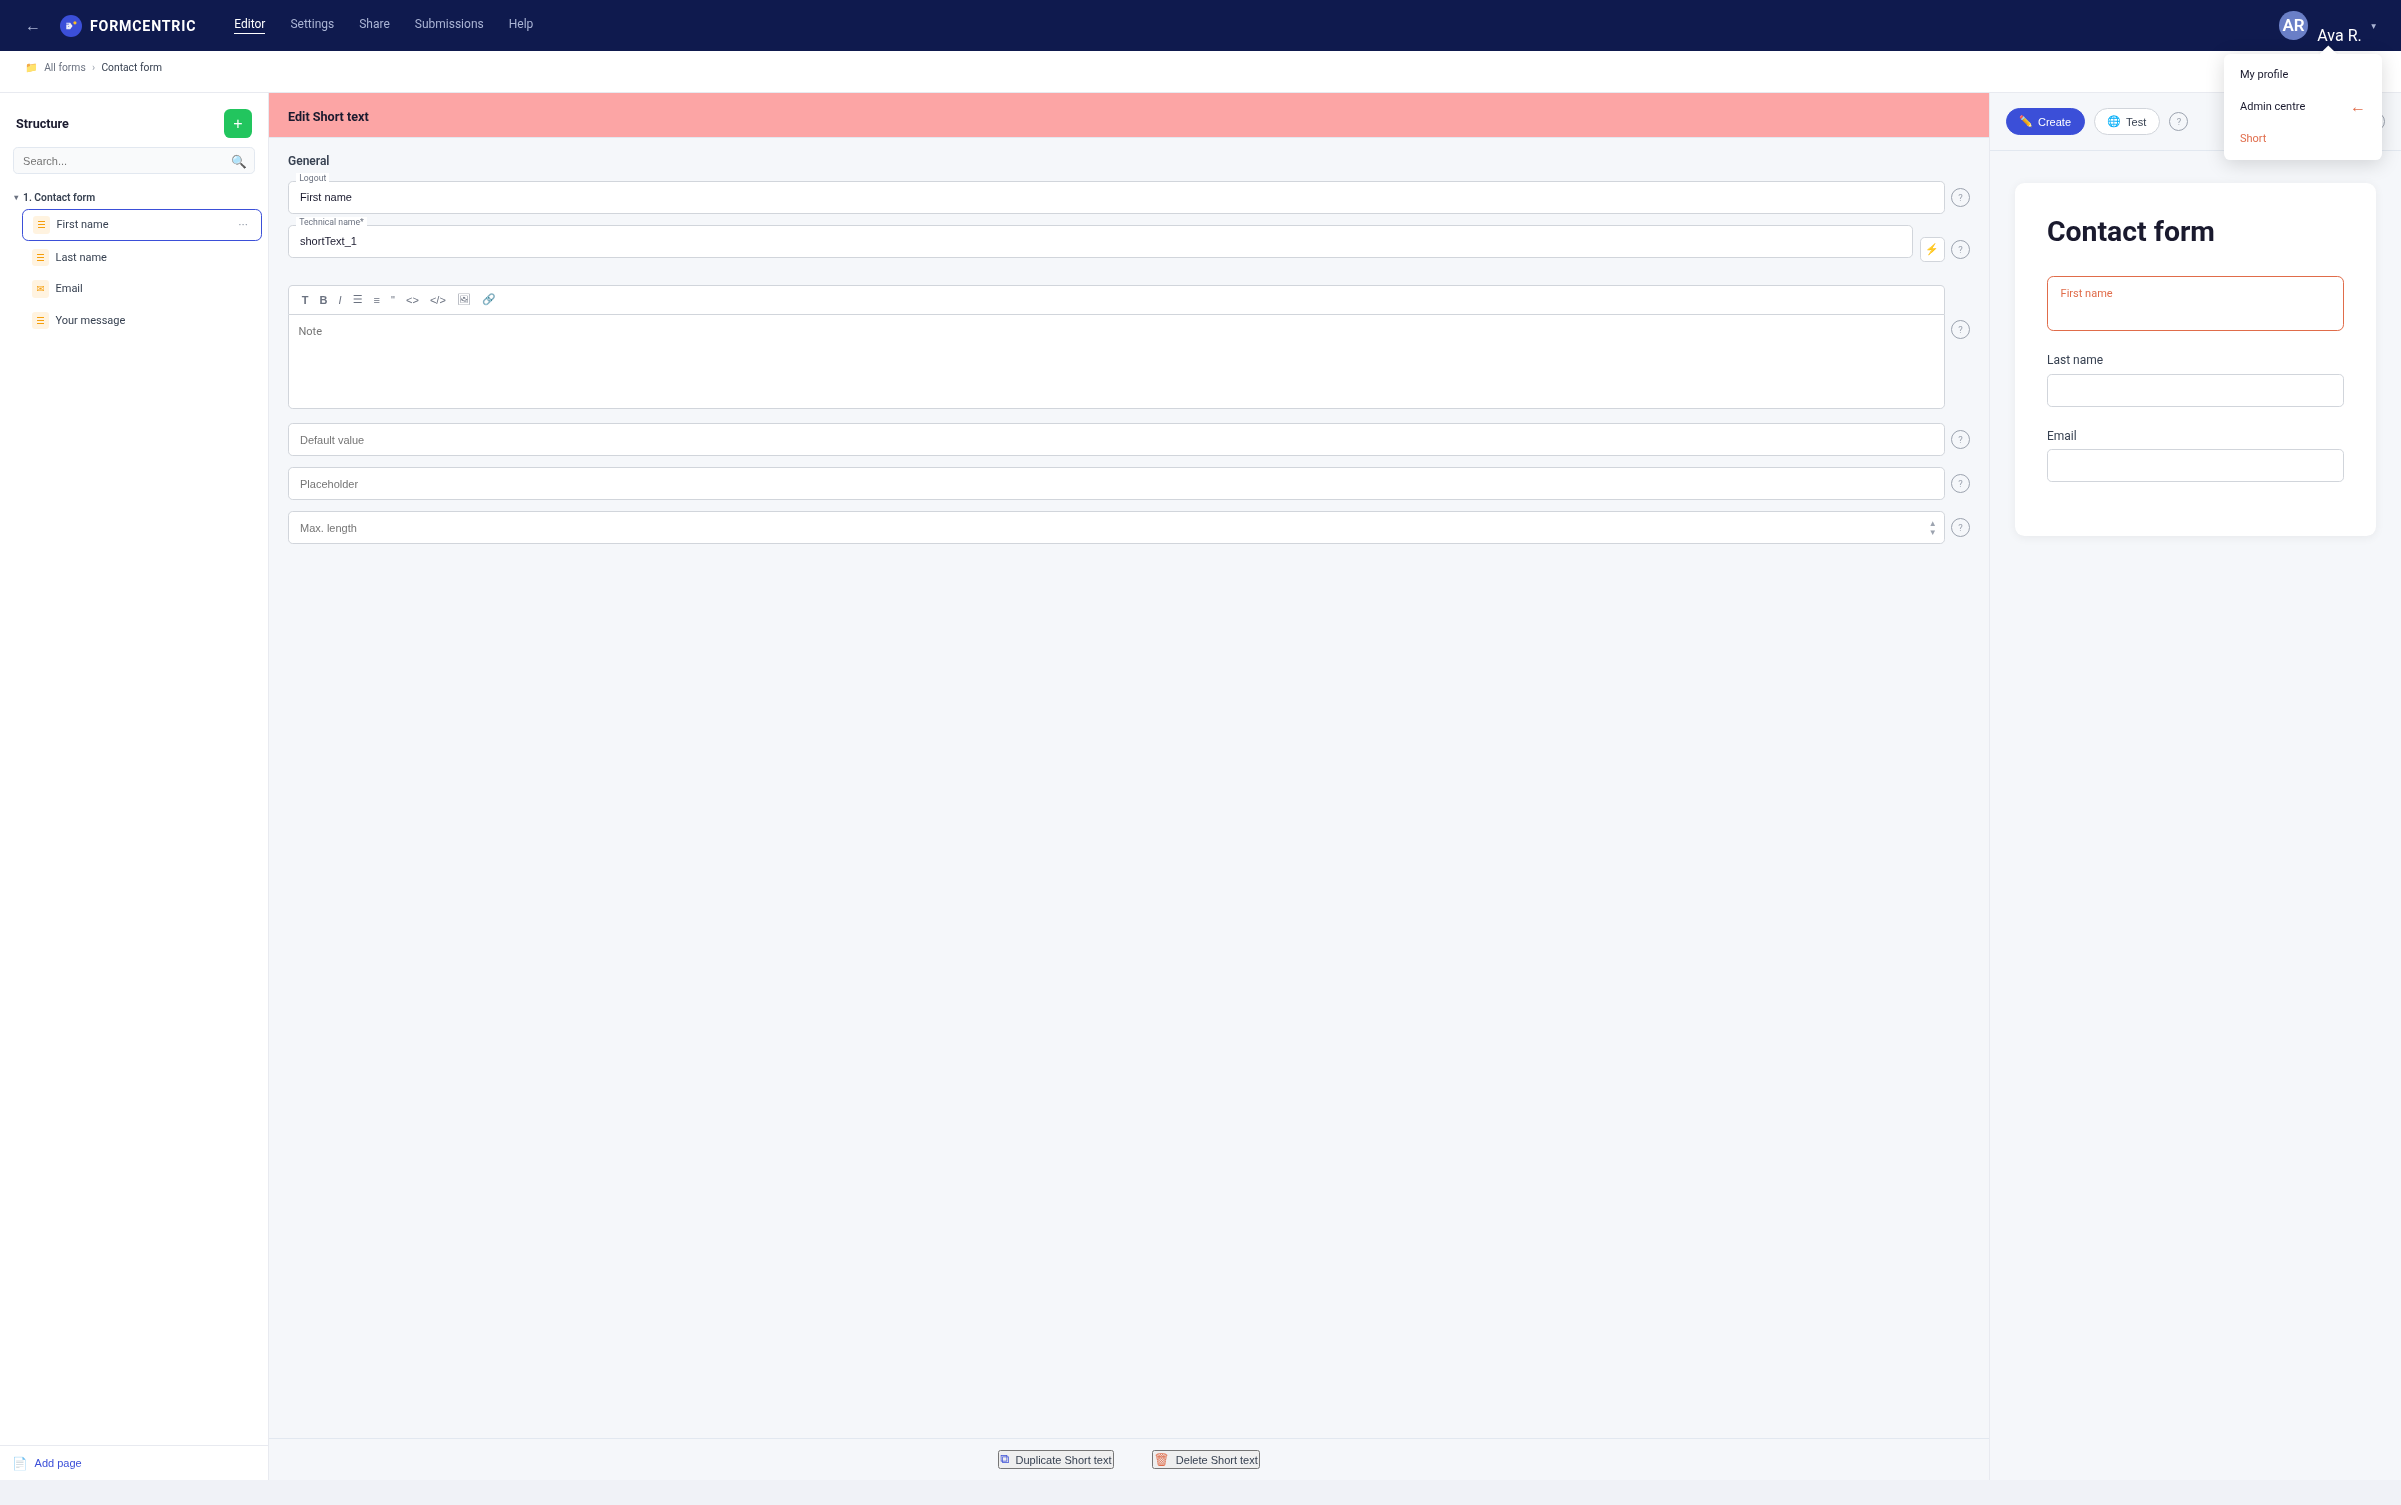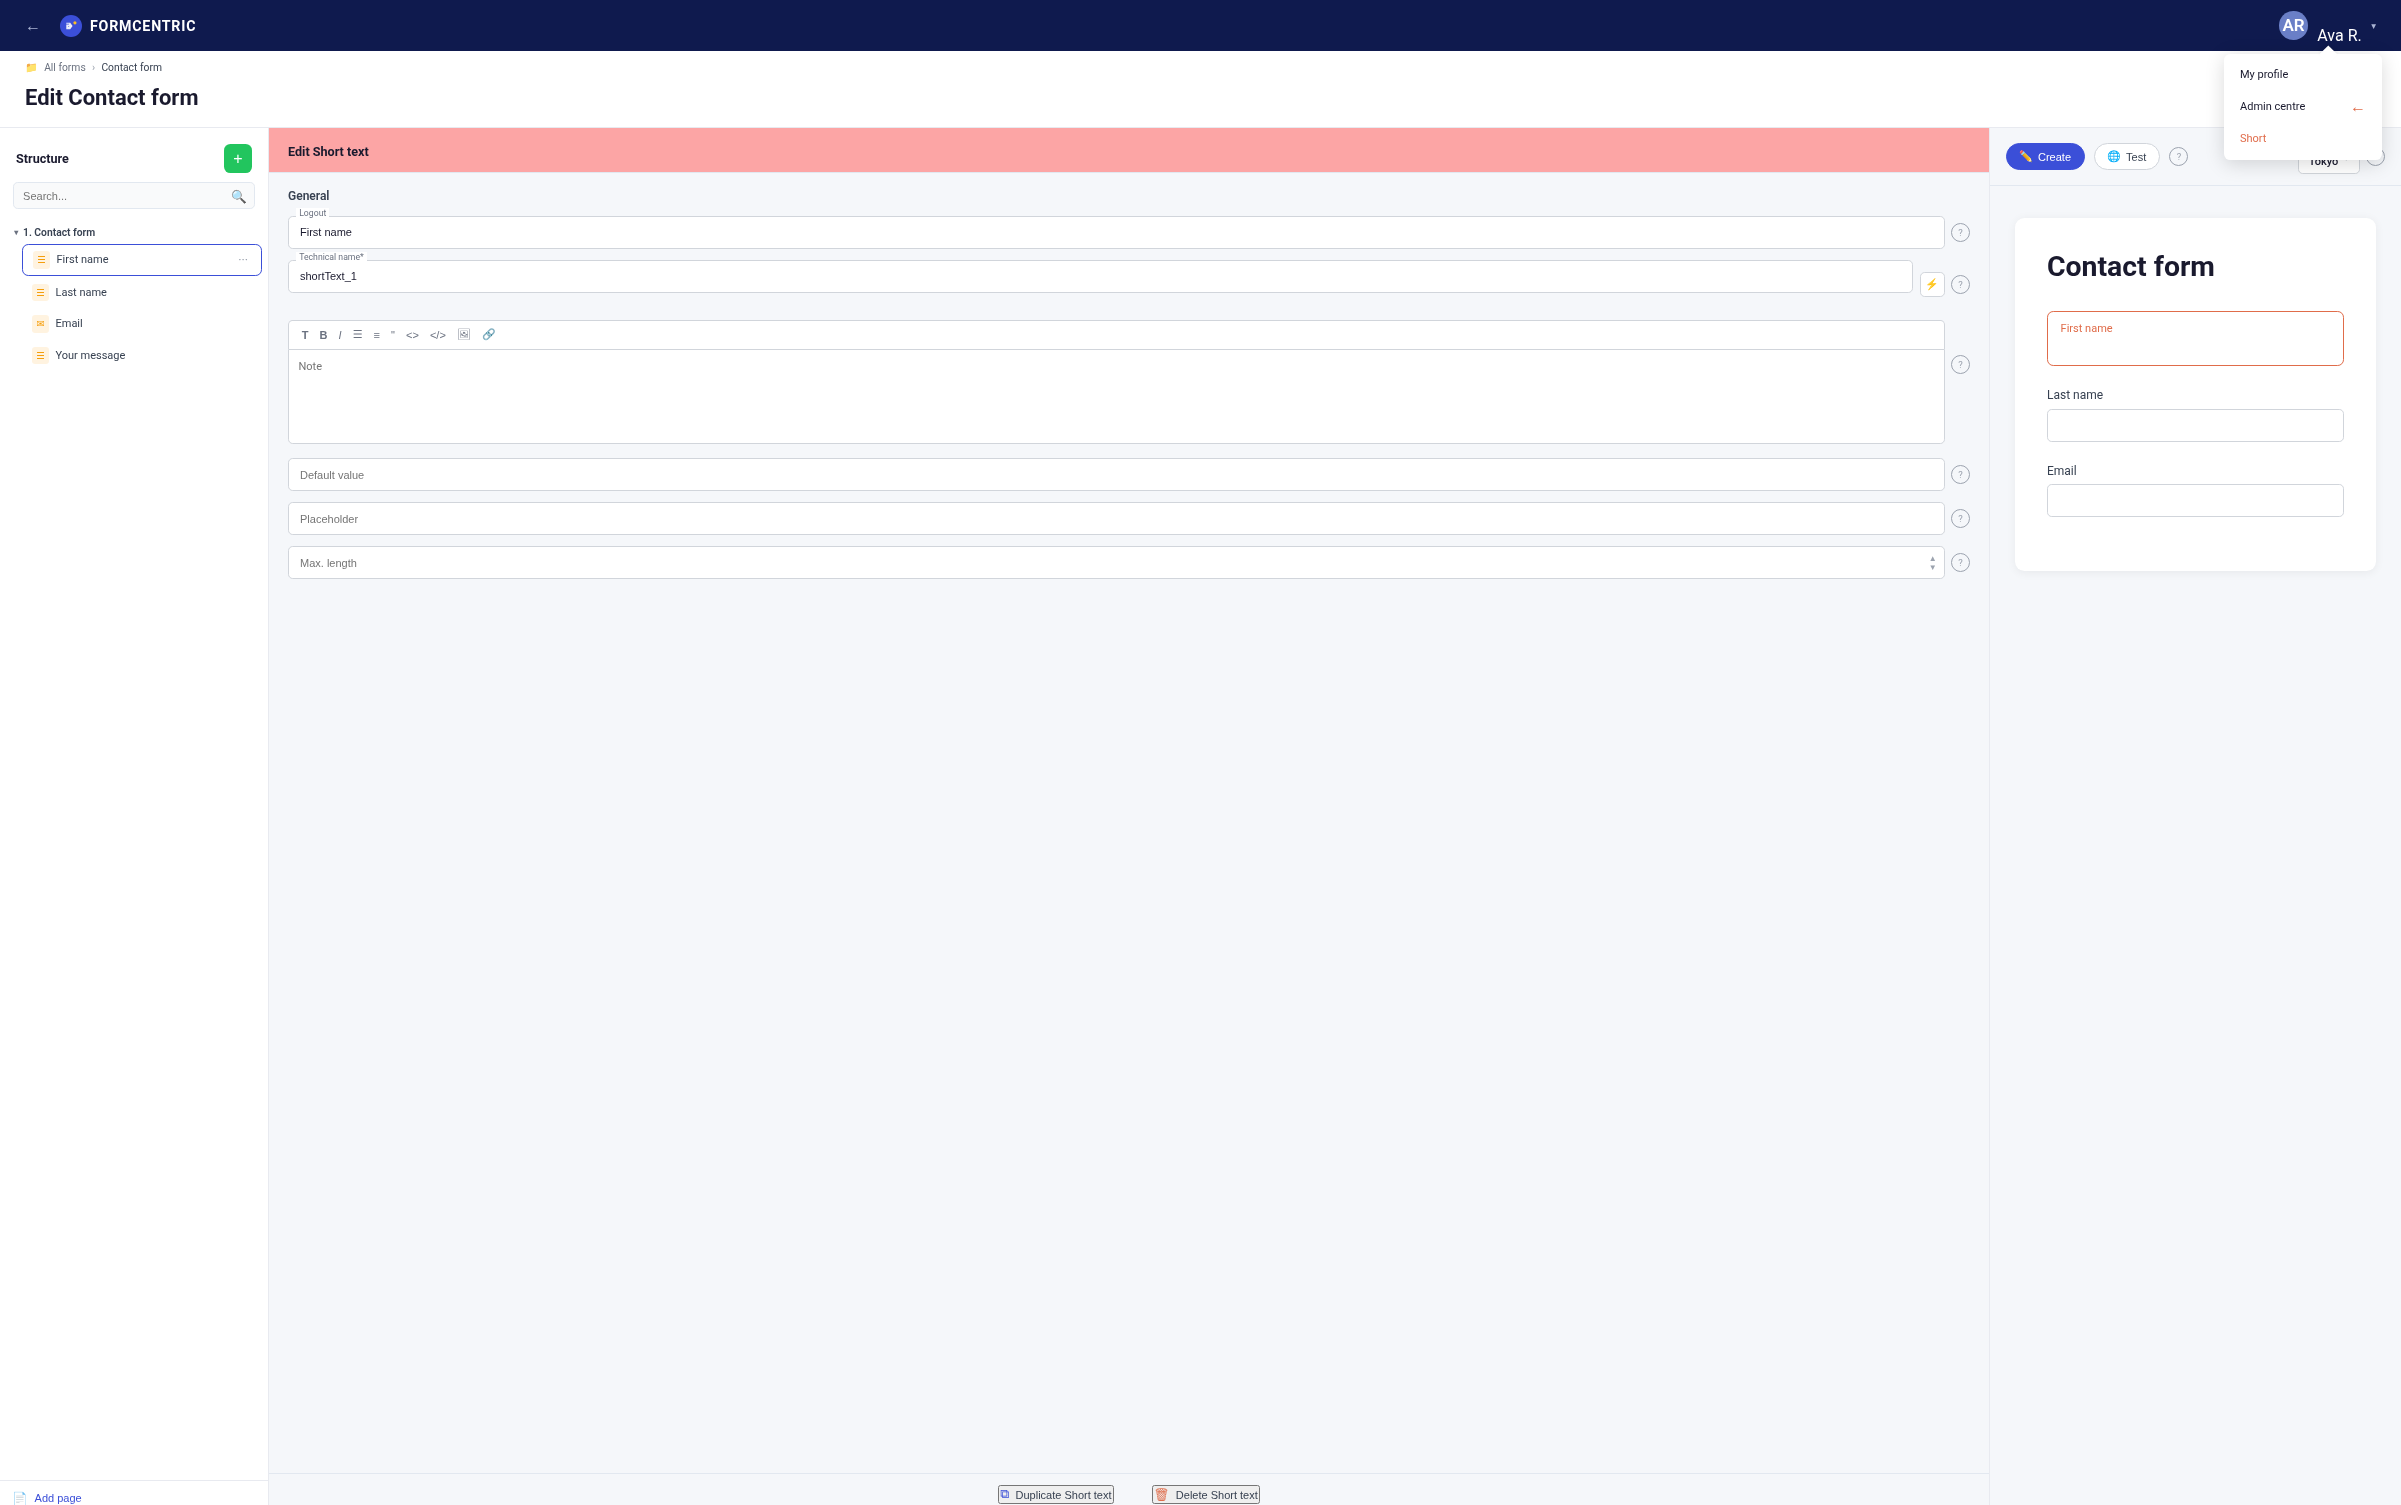--- a/index.html
+++ b/index.html
@@ -196,20 +196,27 @@
 <nav class="top-nav">
   <span class="nav-back">←</span>
   <div class="nav-logo">
     <svg class="nav-logo-icon" viewBox="0 0 28 28" fill="none">
       <circle cx="14" cy="14" r="14" fill="#3b4fd8"></circle>
       <path d="M8 10h5l3 4-3 4H8v-3h4l-1-1-1 1H8v-3h3l1-1H8z" fill="#fff" opacity="0.9"></path>
       <circle cx="19" cy="10" r="2" fill="#fbbf24"></circle>
     </svg>
     <span class="nav-logo-text">FORMCENTRIC</span>
   </div>
+  <div class="nav-links">
+    <a class="nav-link active">Editor</a>
+    <a class="nav-link">Settings</a>
+    <a class="nav-link">Share</a>
+    <a class="nav-link">Submissions</a>
+    <a class="nav-link">Help</a>
+  </div>
   <div class="nav-right">
     <div class="avatar">AR</div>
     <span class="user-name">Ava R.</span>
     <span class="chevron-down">▾</span>
   </div>
 
   <div class="dropdown-menu">
     <a class="dropdown-item">My profile</a>
     <a class="dropdown-item" style="display:flex;align-items:center;justify-content:space-between;">
       <span>Admin centre</span>
@@ -218,26 +225,20 @@
     <a class="dropdown-item logout">Short</a>
   </div>
 </nav>
 
 <div class="page-header">
   <div class="breadcrumb">
     <span>📁</span>
     <span class="breadcrumb-link">All forms</span>
     <span class="breadcrumb-sep">›</span>
     <span class="breadcrumb-current">Contact form</span>
-  </div>
-  <div class="page-title">
-    <span>Edit Contact form</span>
-    <button class="publish-btn">
-      <span>⬆</span>
-    </button>
   </div>
 </div>
 
 <div class="main-layout">
 
   <div class="left-panel">
     <div class="panel-header">
       <span class="panel-title">Structure</span>
       <button class="add-btn">+</button>
     </div>

